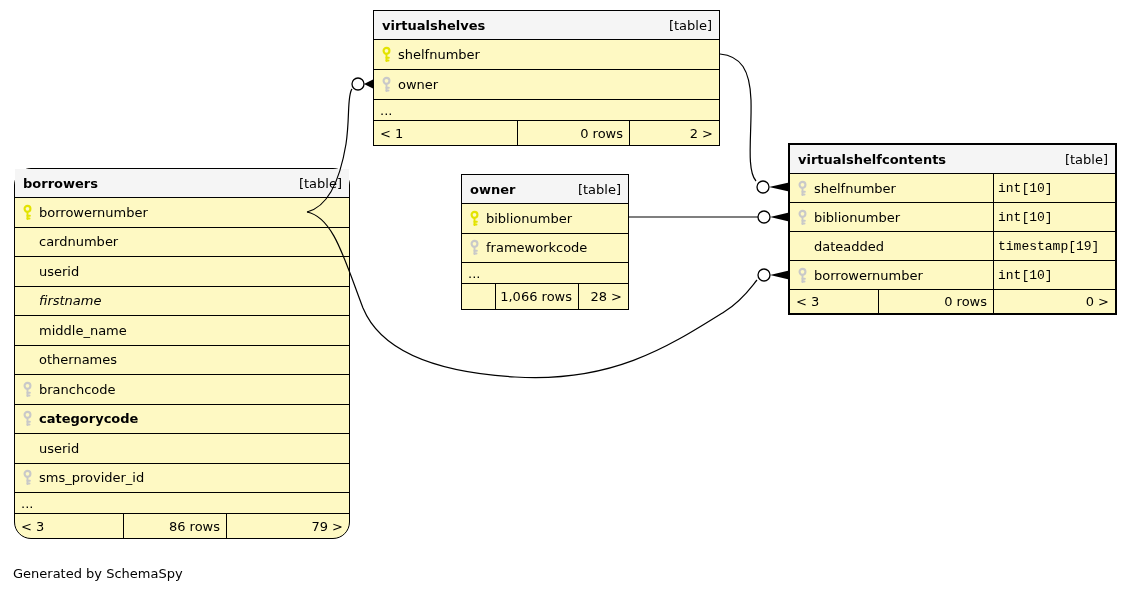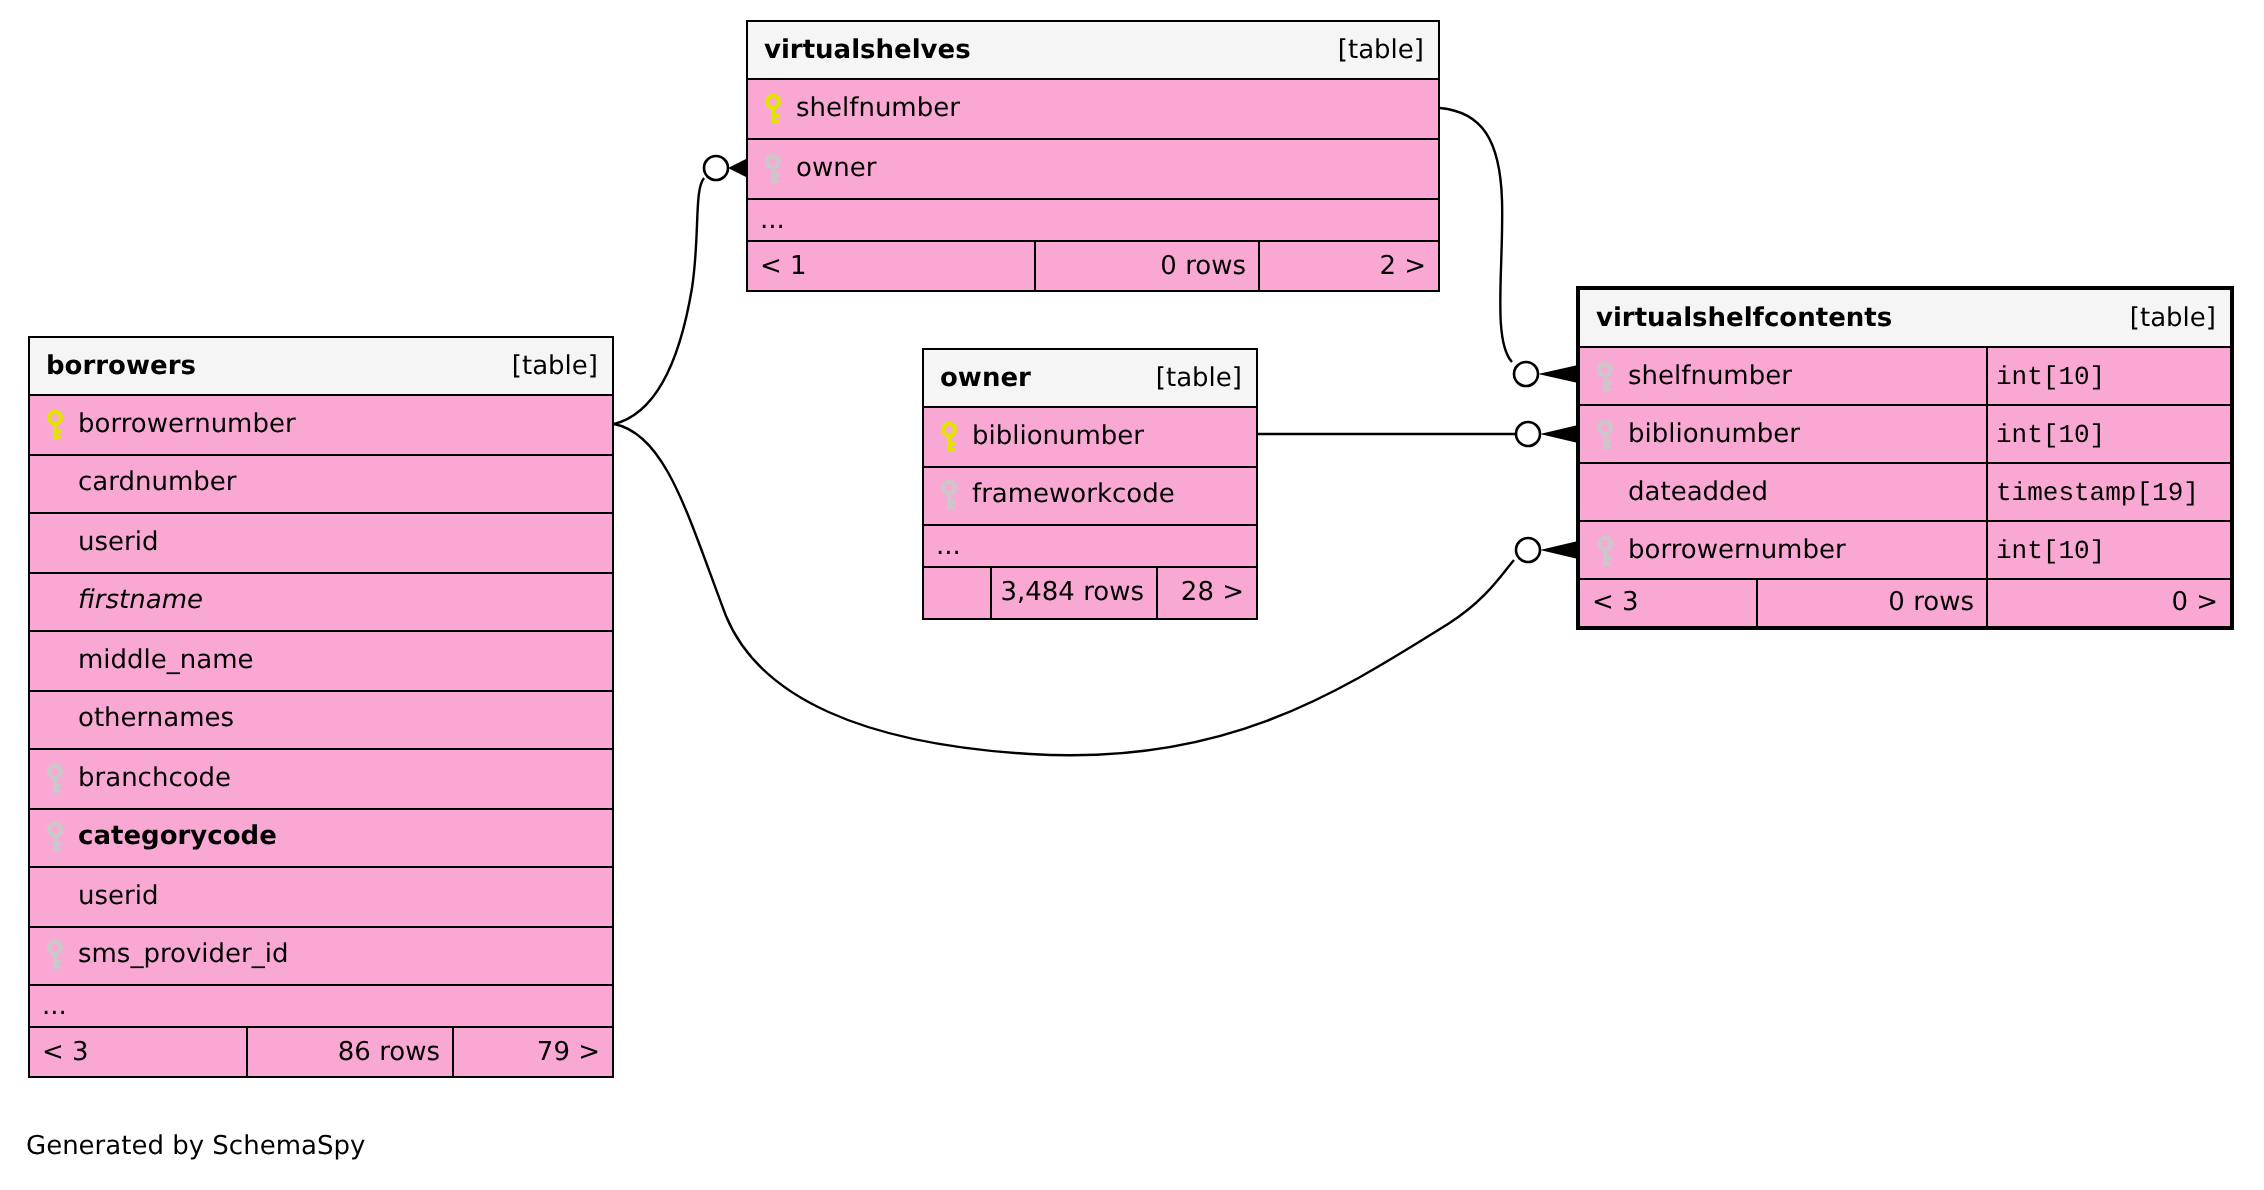--- a/index.html
+++ b/index.html
@@ -1,21 +1,21 @@
 <!DOCTYPE html>
 <html><head>
 <meta charset="utf-8">
 <style>
   html,body{margin:0;padding:0;background:#ffffff;}
   #canvas{
     position:relative;width:1132px;height:595px;background:#ffffff;
     font-family:"DejaVu Sans","Liberation Sans",sans-serif;
     font-size:13px;color:#000;overflow:hidden;
   }
-  .tbl{position:absolute;background:#f9a8d4;border:1px solid #000;box-sizing:border-box;}
+  .tbl{position:absolute;background:#fef9c3;border:1px solid #000;box-sizing:border-box;}
   .tbl.emph{border-width:2px;}
   .thead{
     display:flex;justify-content:space-between;align-items:center;
     background:#f5f5f5;padding:0 7px 0 8px;box-sizing:border-box;
   }
   .tname{font-weight:bold;}
   .tkind{font-weight:normal;}
   .trow{
     display:flex;align-items:center;border-top:1px solid #000;
     box-sizing:border-box;
@@ -78,21 +78,21 @@
       <span class="colname">owner</span>
     </div>
     <div class="ellipsis" style="height:21px;">...</div>
     <div class="tfoot" style="height:25px;">
       <span class="fcell c1" style="flex:0 0 143px;">&lt; 1</span>
       <span class="fcell c2" style="flex:0 0 112px;">0 rows</span>
       <span class="fcell c3">2 &gt;</span>
     </div>
   </div>
 
-  <div class="tbl" style="left:14px;top:168px;width:293px;">
+  <div class="tbl" style="left:14px;top:168px;width:336px;border-radius:17px;">
     <div class="thead" style="height:28px;">
       <span class="tname">borrowers</span>
       <span class="tkind">[table]</span>
     </div>
     <div class="trow" style="height:29.5px;">
       <span class="keycell">
           <svg class="key pk" viewBox="0 0 12 18">
             <circle cx="6" cy="5" r="3.2"></circle>
             <line x1="6" y1="8.6" x2="6" y2="16"></line>
             <line x1="6" y1="12.6" x2="8.6" y2="12.6"></line>
@@ -189,21 +189,21 @@
             <line x1="6" y1="8.6" x2="6" y2="16"></line>
             <line x1="6" y1="12.6" x2="8.6" y2="12.6"></line>
             <line x1="6" y1="15.6" x2="8.2" y2="15.6"></line>
           </svg>
         </span>
       <span class="colname">frameworkcode</span>
     </div>
     <div class="ellipsis" style="height:21px;">...</div>
     <div class="tfoot" style="height:26px;">
       <span class="fcell c1" style="flex:0 0 33px;"></span>
-      <span class="fcell c2" style="flex:0 0 83px;">3,484 rows</span>
+      <span class="fcell c2" style="flex:0 0 83px;">1,066 rows</span>
       <span class="fcell c3">28 &gt;</span>
     </div>
   </div>
 
   <div class="tbl emph" style="left:788px;top:143px;width:329px;">
     <div class="thead" style="height:28px;">
       <span class="tname">virtualshelfcontents</span>
       <span class="tkind">[table]</span>
     </div>
     <div class="trow grid" style="height:29px;">

